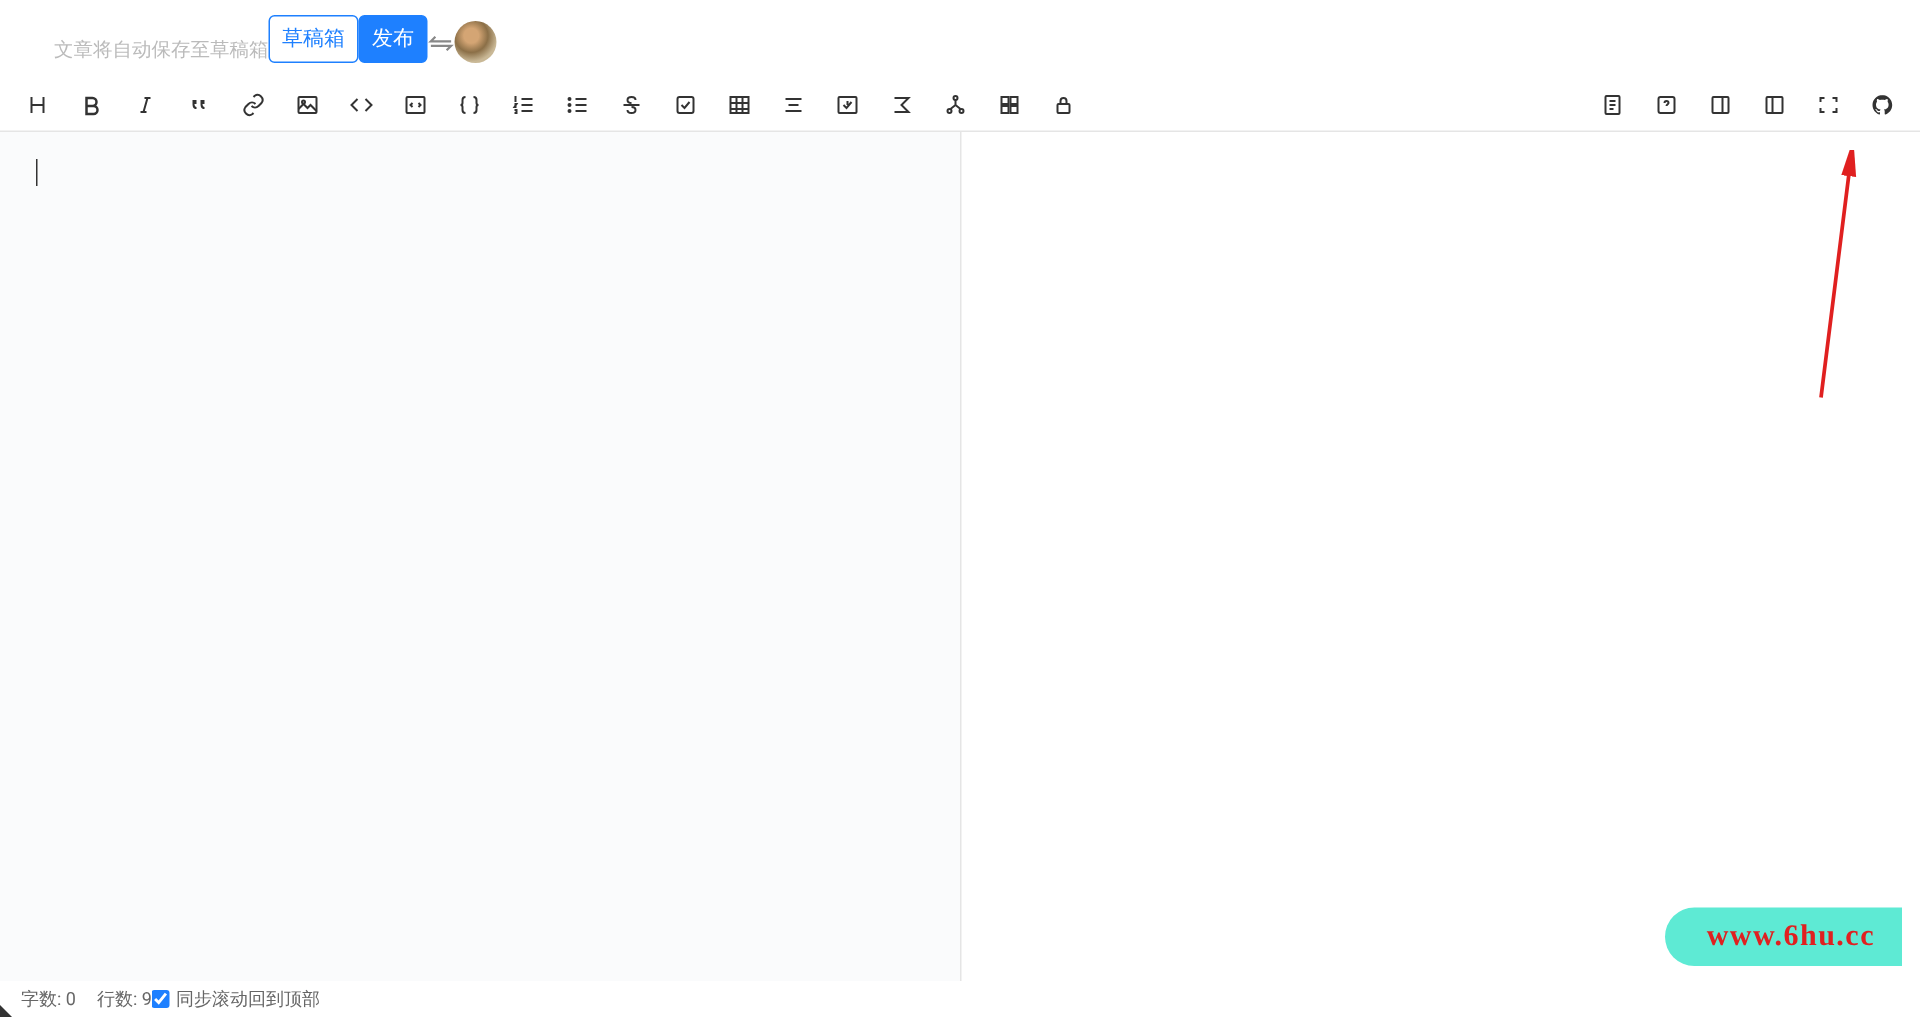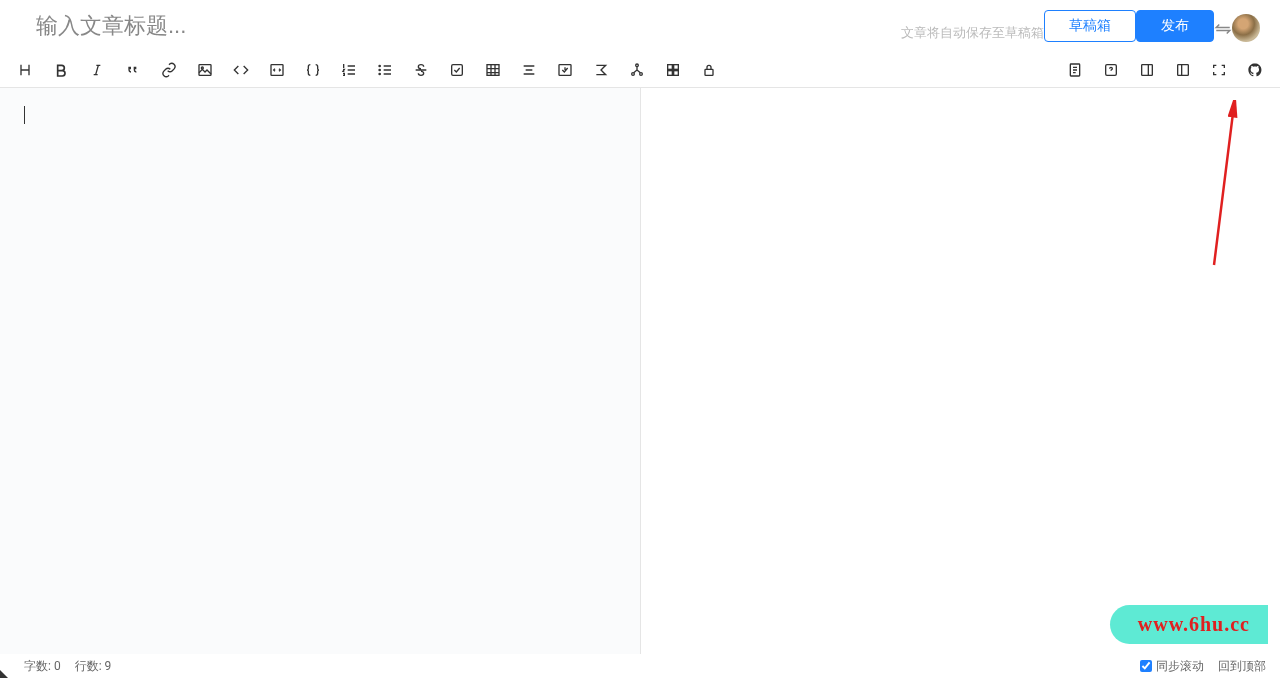--- a/index.html
+++ b/index.html
@@ -3,52 +3,51 @@
   <meta charset="utf-8">
   <style>
     * { margin: 0; padding: 0; box-sizing: border-box; }
     body { font-family: -apple-system, BlinkMacSystemFont, "Segoe UI", Roboto, "Helvetica Neue", Arial, sans-serif; background: #fff; width: 1280px; height: 678px; overflow: hidden; position: relative; }
     
     .header { display: flex; align-items: center; height: 52px; padding: 0 20px 0 36px; border-bottom: 1px solid transparent; }
     .title-input { flex: 1; border: none; outline: none; font-size: 22px; color: #333; font-weight: 500; }
     .title-input::placeholder { color: #888; }
     .header-right { display: flex; align-items: flex-end; }
     .autosave-text { color: #bbb; font-size: 13px; }
-    .btn { border-radius: 4px; padding: 6px 24px; font-size: 14px; cursor: pointer; border: 1px solid; }
+    .btn { border-radius: 4px; padding: 6px 8px; font-size: 14px; cursor: pointer; border: 1px solid; }
     .btn-outline { background: #fff; border-color: #1e80ff; color: #1e80ff; }
     .btn-primary { background: #1e80ff; border-color: #1e80ff; color: #ffffff; }
     .swap-icon { color: #888; font-size: 16px; cursor: pointer; }
     .avatar { width: 28px; height: 28px; border-radius: 50%; background: radial-gradient(circle at 40% 35%, #d4a574 20%, #8b6f47 45%, #c9b896 70%); cursor: pointer; }
     
     .toolbar { display: flex; align-items: center; height: 36px; padding: 0 16px; border-bottom: 1px solid #e5e5e5; justify-content: space-between; }
     .toolbar-left, .toolbar-right { display: flex; align-items: center; gap: 18px; }
     .tool-btn { width: 18px; height: 18px; display: flex; align-items: center; justify-content: center; cursor: pointer; color: #333; }
     .tool-btn svg { width: 16px; height: 16px; }
     
     .editor-area { display: flex; height: calc(100% - 52px - 36px - 24px); }
     .editor-pane { width: 50%; background: #fafbfc; padding: 18px 24px; position: relative; }
     .cursor { width: 1px; height: 18px; background: #333; }
     .preview-pane { width: 50%; background: #fff; border-left: 1px solid #e5e5e5; position: relative; }
     
-    .footer { position: absolute; bottom: 0; left: 10px; right: 0; height: 24px; display: flex; align-items: center; justify-content: space-between; padding: 0 14px; font-size: 12px; color: #666; background: #fff; }
+    .footer { position: absolute; bottom: 0; left: 0; right: 0; height: 24px; display: flex; align-items: center; padding: 0 14px; font-size: 12px; color: #666; background: #fff; }
     .footer-left { display: flex; gap: 14px; }
-    .footer-right { display: flex; gap: 14px; align-items: center; }
+    .footer-right { display: flex; gap: 0; align-items: center; }
     .checkbox-label { display: flex; align-items: center; gap: 4px; cursor: pointer; }
     .checkbox-label input { accent-color: #1e80ff; width: 12px; height: 12px; }
     
     .arrow-annotation { position: absolute; right: 36px; top: 100px; pointer-events: none; }
     .watermark { position: absolute; right: 12px; bottom: 34px; background: #5eead4; border-radius: 30px 0 0 30px; padding: 8px 18px 8px 28px; font-size: 20px; color: #e02020; font-weight: bold; font-family: Georgia, serif; letter-spacing: 1px; }
     
     .corner-triangle { position: absolute; left: 0; bottom: 0; width: 0; height: 0; border-left: 8px solid #333; border-top: 8px solid transparent; }
   </style>
 </head>
 <body>
 
 <div class="header">
-  <input class="title-input" placeholder="输入文章标题..." style="">
   <div class="header-right">
     <span class="autosave-text">文章将自动保存至草稿箱</span>
     <button class="btn btn-outline">草稿箱</button>
     <button class="btn btn-primary">发布</button>
     <span class="swap-icon">
       <svg viewBox="0 0 24 24" width="18" height="18" fill="none" stroke="currentColor" stroke-width="2">
           <path d="M7 10l-4 0 l4 -4 M3 10 l18 0 M17 14l4 0 l-4 4 M21 14 l-18 0"></path>
         </svg>
     </span>
     <div class="avatar"></div>

